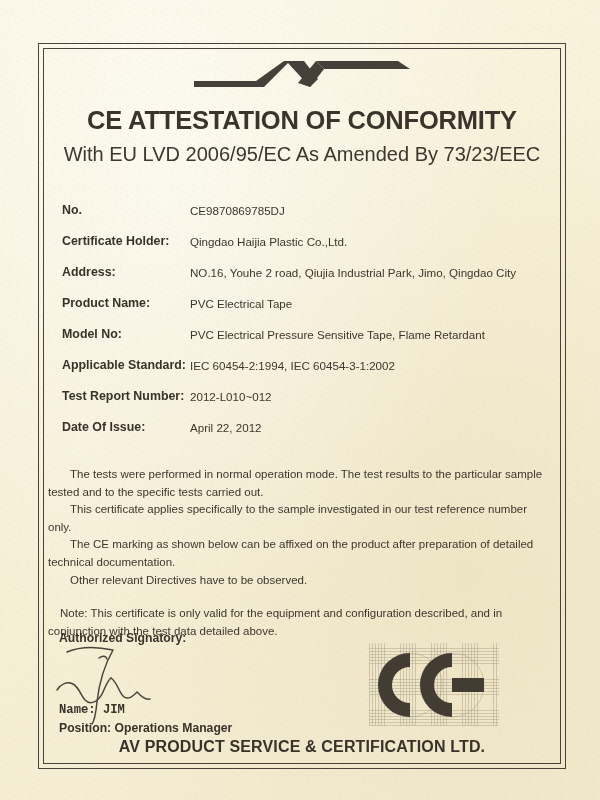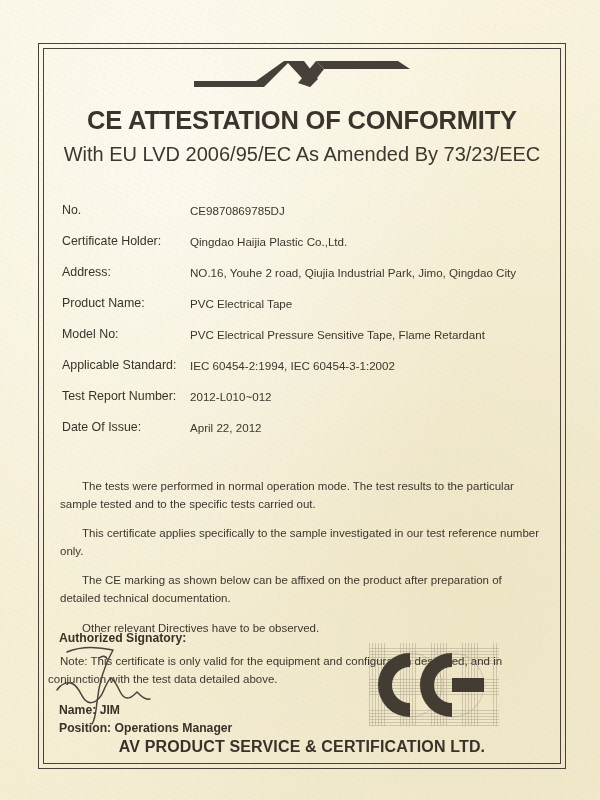--- a/index.html
+++ b/index.html
@@ -110,21 +110,21 @@
   }
   .field-row {
     position: relative;
     height: 31px;
   }
   .field-label {
     position: absolute;
     left: 19px;
     top: 0;
     font-size: 12.4px;
-    font-weight: normal;
+    font-weight: bold;
     color: #39322a;
     white-space: nowrap;
   }
   .field-value {
     position: absolute;
     left: 147px;
     top: 1px;
     font-size: 11.6px;
     color: #3d362e;
     white-space: nowrap;
@@ -135,21 +135,21 @@
     position: absolute;
     left: 5px;
     top: 418px;
     width: 505px;
     font-size: 11.5px;
     line-height: 17.6px;
     color: #3d362e;
   }
   .conclusion .lead { margin: 0; }
   .conclusion .para {
-    margin: 12px;
+    margin: 0;
     text-indent: 22px;
     text-align: left;
   }
   .conclusion .note {
     margin: 16px 0 0 0;
     text-indent: 12px;
   }
 
   
   .sig-heading {
@@ -168,20 +168,21 @@
     height: 84px;
     pointer-events: none;
   }
   .sig-name {
     position: absolute;
     left: 16px;
     top: 655px;
     font-size: 12.2px;
     font-weight: bold;
     color: #39322a;
+    font-family: Liberation Mono, monospace;
   }
   .sig-position {
     position: absolute;
     left: 16px;
     top: 673px;
     font-size: 12.2px;
     font-weight: bold;
     color: #39322a;
     text-align: right;
   }

